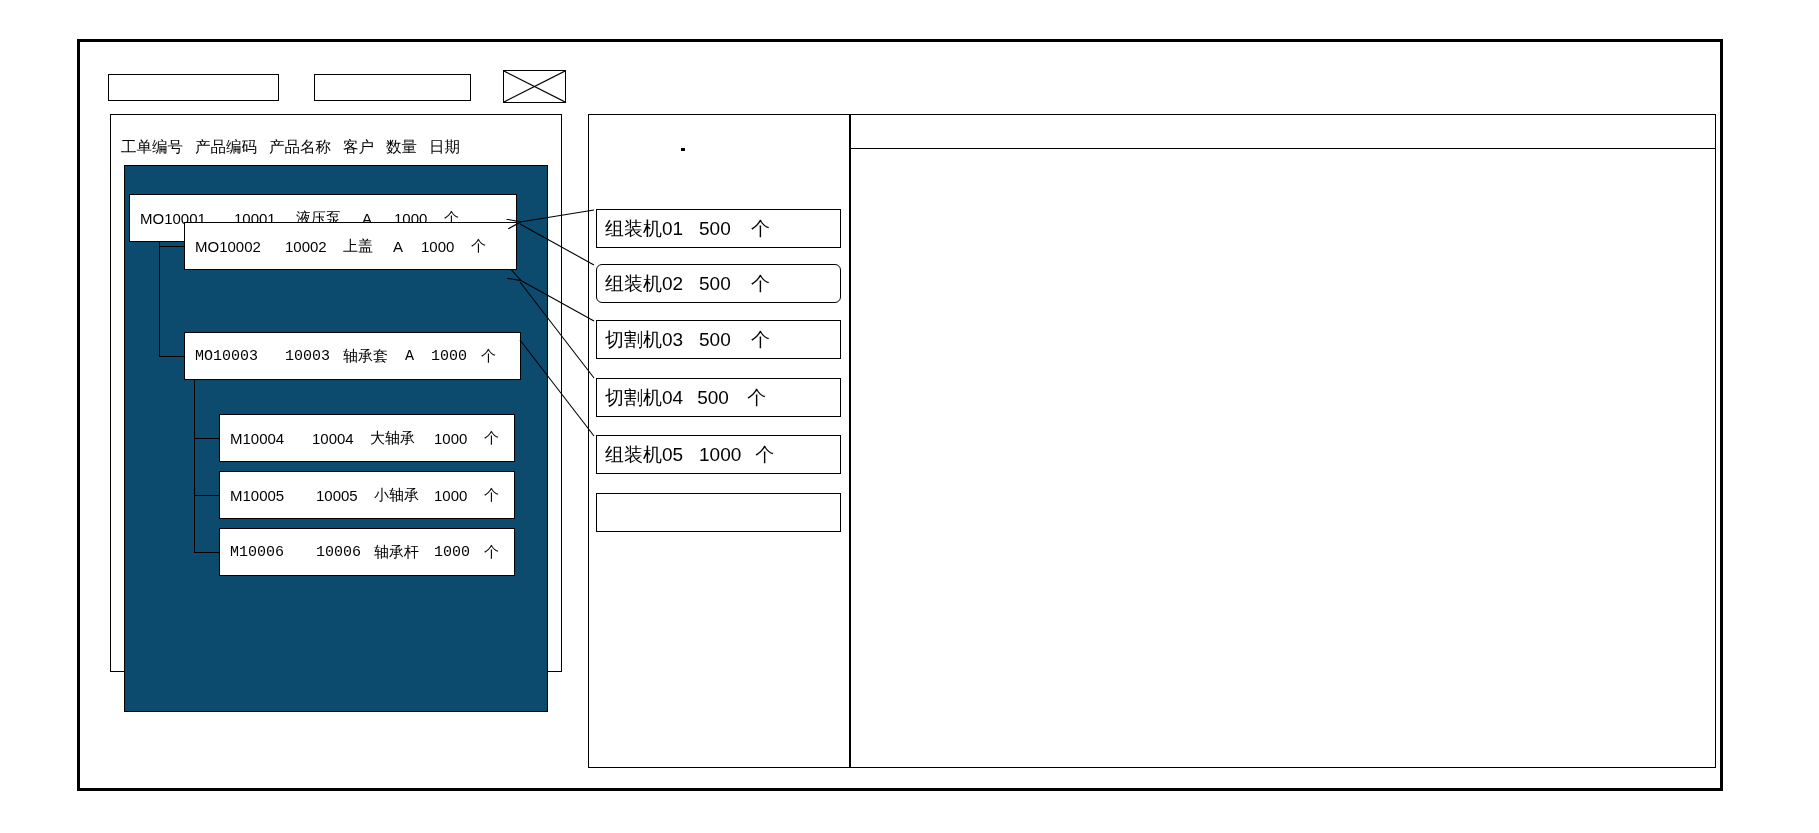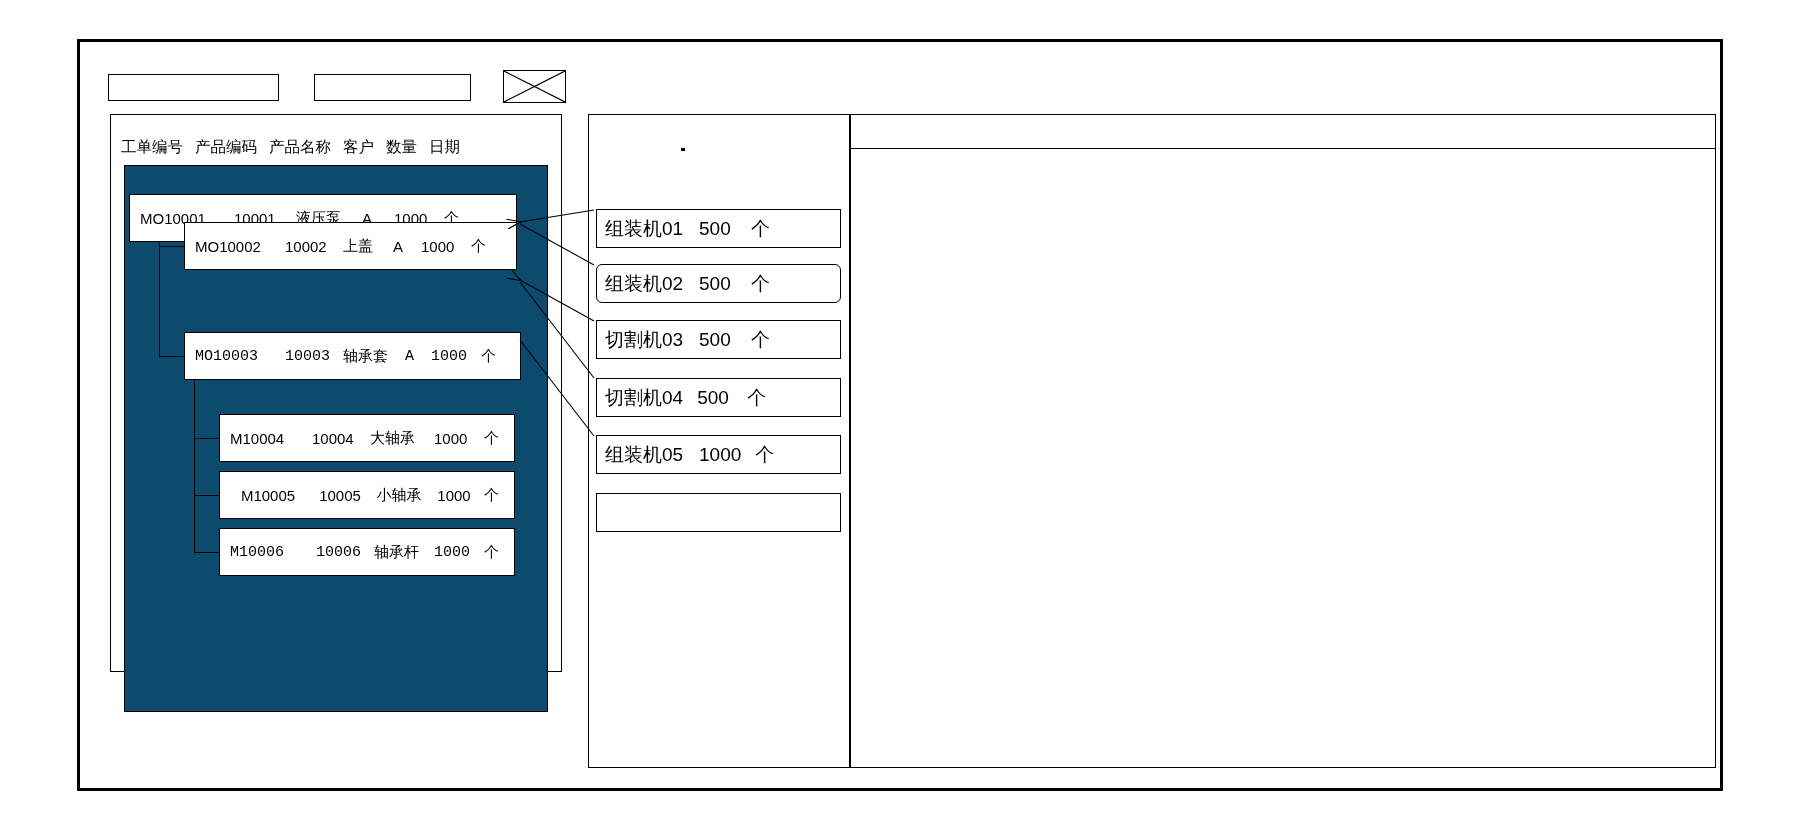--- a/index.html
+++ b/index.html
@@ -267,21 +267,21 @@
       </div>
 
       <div class="tree-node" style="left:94px; top:248px; width:296px; height:48px;">
         <span class="cell" style="min-width:72px">M10004</span>
         <span class="cell" style="min-width:48px">10004</span>
         <span class="cell" style="min-width:54px">大轴承</span>
         <span class="cell" style="min-width:40px">1000</span>
         <span class="cell">个</span>
       </div>
 
-      <div class="tree-node" style="left:94px; top:305px; width:296px; height:48px;text-align:center;">
+      <div class="tree-node" style="left:94px; top:305px; width:296px; height:48px;">
         <span class="cell" style="min-width:76px">M10005</span>
         <span class="cell" style="min-width:48px">10005</span>
         <span class="cell" style="min-width:50px">小轴承</span>
         <span class="cell" style="min-width:40px">1000</span>
         <span class="cell">个</span>
       </div>
 
       <div class="tree-node" style="left:94px; top:362px; width:296px; height:48px;font-family:Liberation Mono, monospace;">
         <span class="cell" style="min-width:76px">M10006</span>
         <span class="cell" style="min-width:48px">10006</span>

